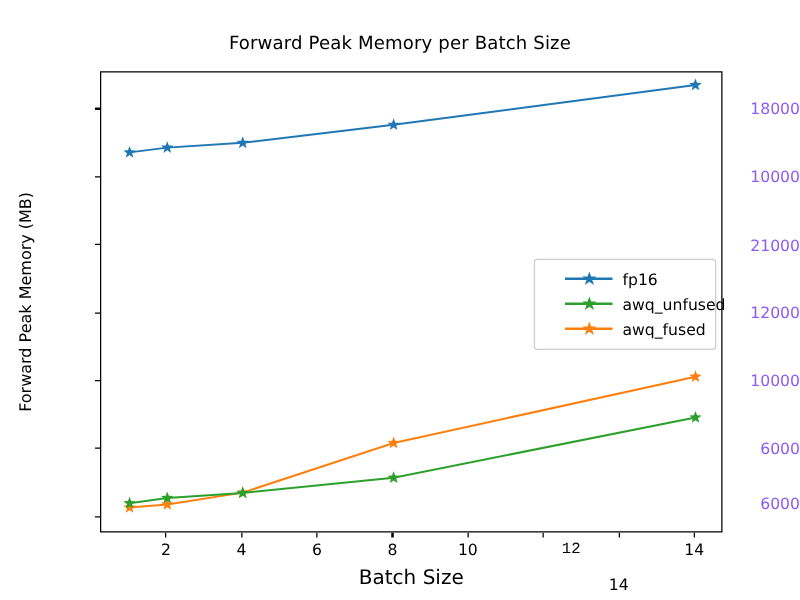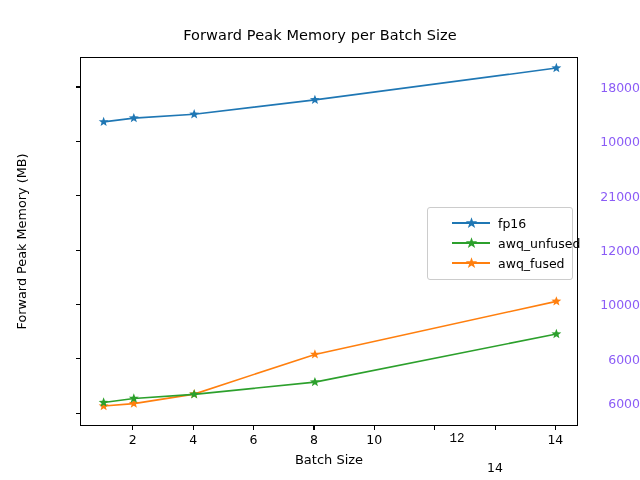--- a/index.html
+++ b/index.html
@@ -91,21 +91,21 @@
     transform-origin: 0 0;
     transform: rotate(-90deg) translate(-426px, 14px);
     white-space: nowrap;
   }
   #xlabel {
     position: absolute;
     left: 80px;
     top: 452px;
     width: 498px;
     text-align: center;
-    font-size: 13px;
+    font-size: 16px;
   }
   #legend {
     position: absolute;
     left: 427px;
     top: 207px;
     width: 146px;
     height: 73px;
     border: 1px solid #cccccc;
     border-radius: 3px;
     background: #ffffff;

